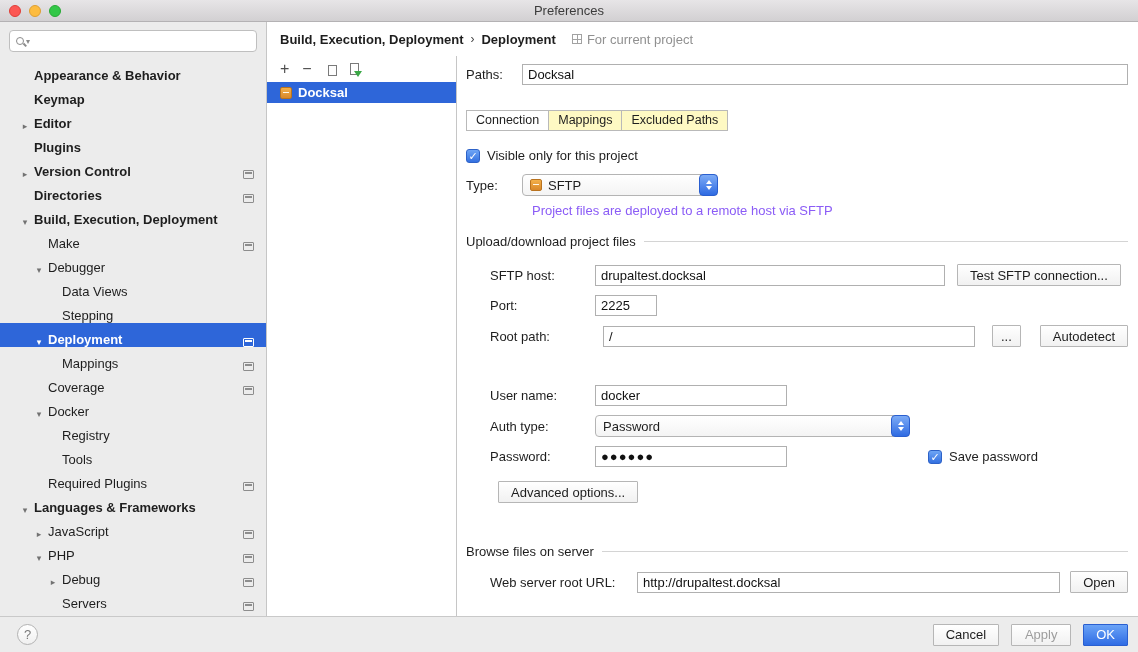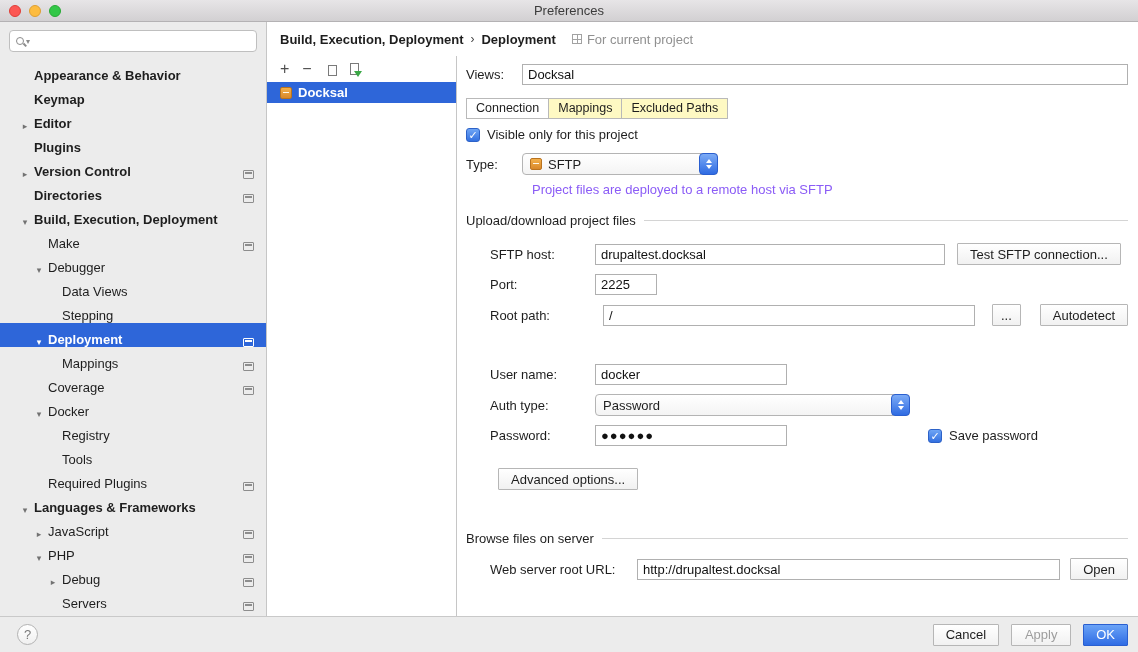--- a/index.html
+++ b/index.html
@@ -77,27 +77,27 @@
 
   
   .form-panel { flex:1; min-width:0; padding:8px 10px 0 9px; overflow:hidden; }
   .row { display:flex; align-items:center; }
   .lbl { flex:none; }
   .tf { height:21px; border:1px solid #b0b0b0; padding:0 5px; font:13px "Liberation Sans", sans-serif; color:#111; background:#fff; outline:none; }
 
   .name-row .lbl { width:56px; }
   .name-row .tf { flex:1; }
 
-  .tabs { margin-top:13px; display:flex; }
+  .tabs { margin-top:25px; display:flex; }
   .tab { height:21px; line-height:19px; padding:0 9px; border:1px solid #b9b9b9; background:#fef9c3;
     font-size:12.5px; cursor:default; }
   .tab + .tab { margin-left:-1px; }
   .tab.active { background:#fff; position:relative; z-index:1; }
 
-  .check-row { margin-top:8px; gap:7px;text-align:right; }
+  .check-row { margin-top:17px; gap:7px;text-align:right; }
   .cb { width:14px; height:14px; border-radius:3px; flex:none;
     background:linear-gradient(#6ea5f5,#3370e0); border:1px solid #2d62c8;
     color:#fff; font-size:11px; line-height:13px; text-align:center; }
   .cb::after { content:"✓"; }
 
   .type-row { margin-top:11px; }
   .type-row .lbl { width:56px; }
   .popup { height:22px; border:1px solid #b4b4b4; border-radius:4px; background:linear-gradient(#fff,#f4f4f4);
     display:flex; align-items:center; gap:6px; position:relative; padding:0 24px 0 7px; cursor:default; }
   .popup .stepper { position:absolute; right:-1px; top:-1px; bottom:-1px; width:19px; border-radius:4px;
@@ -125,21 +125,21 @@
   .user-row { margin-top:38px; }
   .user-row .tf { width:192px; }
   .auth-row { margin-top:9px; }
   .pass-row { margin-top:9px; }
   .pass-row .tf { width:192px; letter-spacing:1px; }
 
   .btn { height:22px; border:1px solid #b6b6b6; border-radius:1px;
     background:linear-gradient(#ffffff,#f1f1f1); font:13px "Liberation Sans", sans-serif;
     color:#1d1d1d; padding:0 12px; cursor:default; white-space:nowrap; }
   .btn.small { padding:0 8px; }
-  .adv-row { margin-top:22px;padding-left:8px; }
+  .adv-row { margin-top:14px;padding-left:8px; }
   .browse-section { margin-top:41px; }
   .web-row { margin-top:12px; }
   .web-row .lbl { width:147px; }
   .web-row .tf { flex:1; }
 
   
   .footer { height:36px; flex:none; background:#ececec; border-top:1px solid #c9c9c9;
     display:flex; align-items:center; padding:0 10px; }
   .help-btn { width:21px; height:21px; border-radius:50%; border:1px solid #b3b3b3;
     background:linear-gradient(#fff,#f0f0f0); color:#7a7a7a; font-size:13px; text-align:center;
@@ -306,21 +306,21 @@
           </div>
           <div class="server-row">
             <span class="sftp-mini"></span>
             <span>Docksal</span>
           </div>
         </div>
 
         <div class="form-panel">
 
           <div class="row name-row">
-            <span class="lbl">Views:</span>
+            <span class="lbl">Paths:</span>
             <input class="tf" value="Docksal" style="">
           </div>
 
           <div class="tabs">
             <span class="tab active">Connection</span>
             <span class="tab">Mappings</span>
             <span class="tab">Excluded Paths</span>
           </div>
 
           <div class="row check-row">

